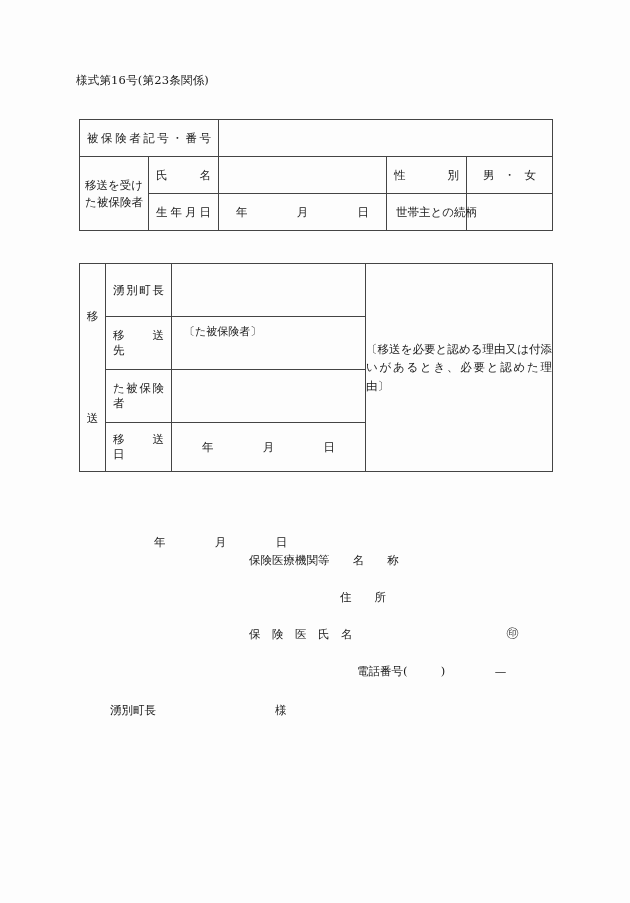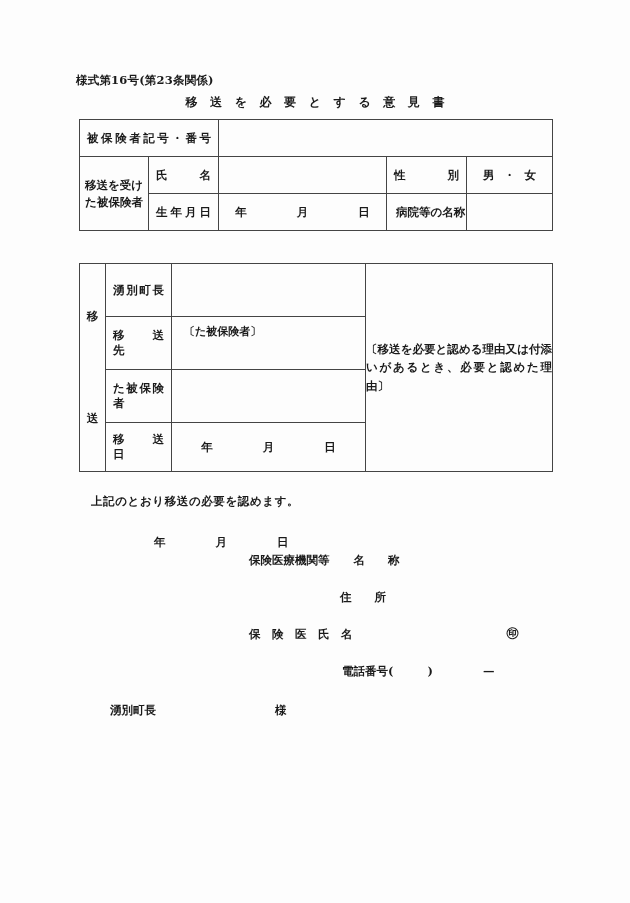--- a/index.html
+++ b/index.html
@@ -15,21 +15,20 @@
     font-family: "DejaVu Serif", "Liberation Serif", serif;
     color: #1a1a1a;
     background: #fdfdfd;
     overflow: hidden;
   }
 
   .page {
     position: absolute;
     inset: 0;
     background: #fdfdfd;
-    font-weight: bold;
   }
 
   
   .form-number {
     position: absolute;
     left: 76px;
     top: 73px;
     font-size: 11.5px;
     letter-spacing: 0.2px;
     white-space: nowrap;
@@ -172,21 +171,21 @@
   .sig-date span { display: inline-block; }
 
   .sig-line {
     position: absolute;
     font-size: 11.5px;
     white-space: nowrap;
   }
   #sig-org   { left: 249px; top: 553px; }
   #sig-addr  { left: 340px; top: 590px; }
   #sig-doc   { left: 249px; top: 627px; }
-  #sig-tel   { left: 342px; top: 664px; }
+  #sig-tel   { left: 357px; top: 664px; }
 
   .gap-s  { display: inline-block; width: 16px; }
   .gap-m  { display: inline-block; width: 26px; }
   .gap-l  { display: inline-block; width: 42px; }
 
   .seal {
     position: absolute;
     left: 506px;
     top: 626px;
     font-size: 13px;
@@ -207,21 +206,20 @@
     font-size: 11.5px;
   }
 </style>
 </head>
 <body>
 
 <div class="page">
 
   <div class="form-number">様式第16号(第23条関係)</div>
 
-  <div class="doc-title">移 送 を 必 要 と す る 意 見 書</div>
 
   <table class="grid" id="table-insured">
     <colgroup>
       <col style="width:69px">
       <col style="width:70px">
       <col style="width:168px">
       <col style="width:80px">
       <col style="width:86px">
     </colgroup>
     <tbody>
@@ -252,21 +250,21 @@
           <span class="lbl-wide sp">生年月日</span>
         </td>
         <td class="date-blanks">
           <span>年</span>
           <span class="gap-l"></span>
           <span>月</span>
           <span class="gap-l"></span>
           <span>日</span>
         </td>
         <td>
-          <span class="lbl">病院等の名称</span>
+          <span class="lbl">世帯主との続柄</span>
         </td>
         <td></td>
       </tr>
     </tbody>
   </table>
 
   <table class="grid" id="table-transport">
     <colgroup>
       <col style="width:26px">
       <col style="width:66px">
@@ -311,21 +309,20 @@
           <span>年</span>
           <span class="gap-l"></span>
           <span>月</span>
           <span class="gap-l"></span>
           <span>日</span>
         </td>
       </tr>
     </tbody>
   </table>
 
-  <div class="statement">上記のとおり移送の必要を認めます。</div>
 
   <div class="sig-date">
     <span>年</span>
     <span class="gap-l"></span>
     <span>月</span>
     <span class="gap-l"></span>
     <span>日</span>
   </div>
 
   <div class="sig-line" id="sig-org">

